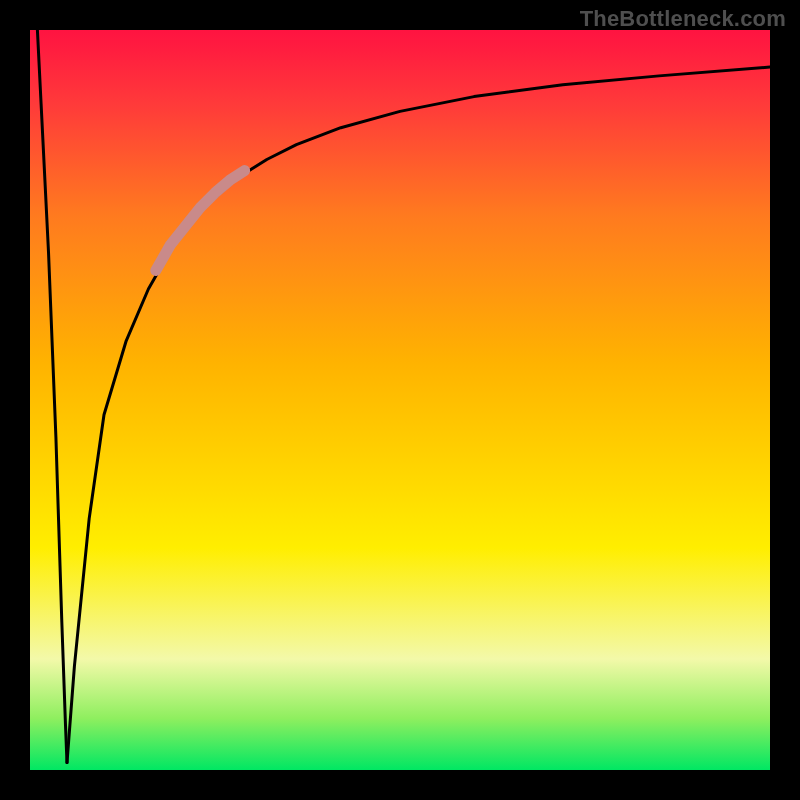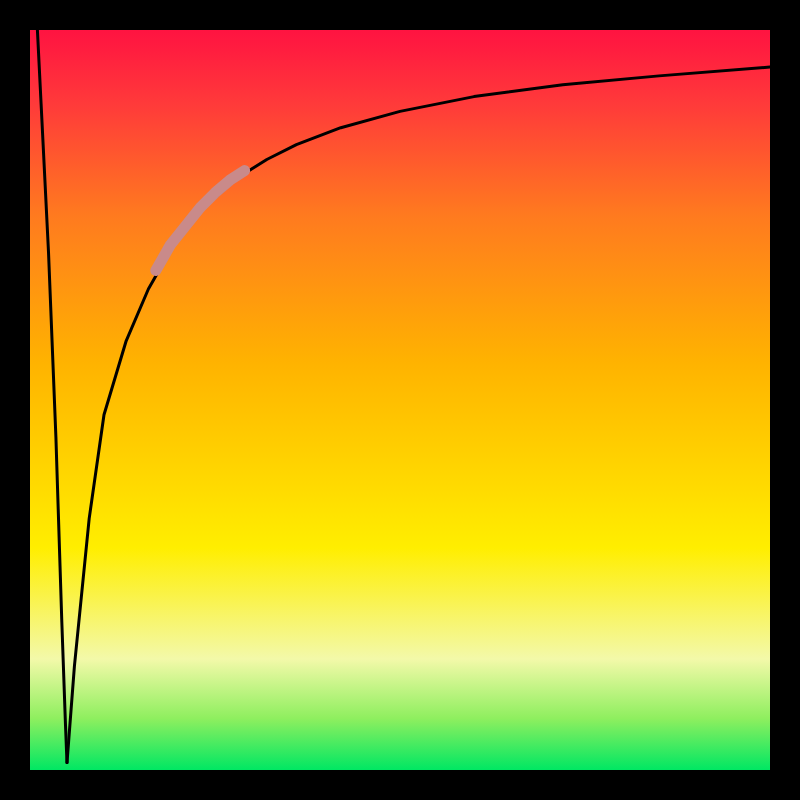--- a/index.html
+++ b/index.html
@@ -32,20 +32,21 @@
     font-weight: 600;
     color: #4f4f4f;
     letter-spacing: 0.2px;
     user-select: none;
   }
 </style>
 </head>
 <body>
 
 <div class="stage">
+  <div class="watermark">TheBottleneck.com</div>
 
   <div class="plot-area">
     <svg width="740" height="740" viewBox="0 0 740 740" preserveAspectRatio="none">
       <defs>
         <linearGradient id="bg-grad" x1="0" y1="1" x2="0" y2="0">
             <stop offset="0.0%" stop-color="#00e763"></stop>
             <stop offset="7.0%" stop-color="#8fef5f"></stop>
             <stop offset="15.0%" stop-color="#f3f9a9"></stop>
             <stop offset="30.0%" stop-color="#ffee00"></stop>
             <stop offset="55.0%" stop-color="#ffb300"></stop>

